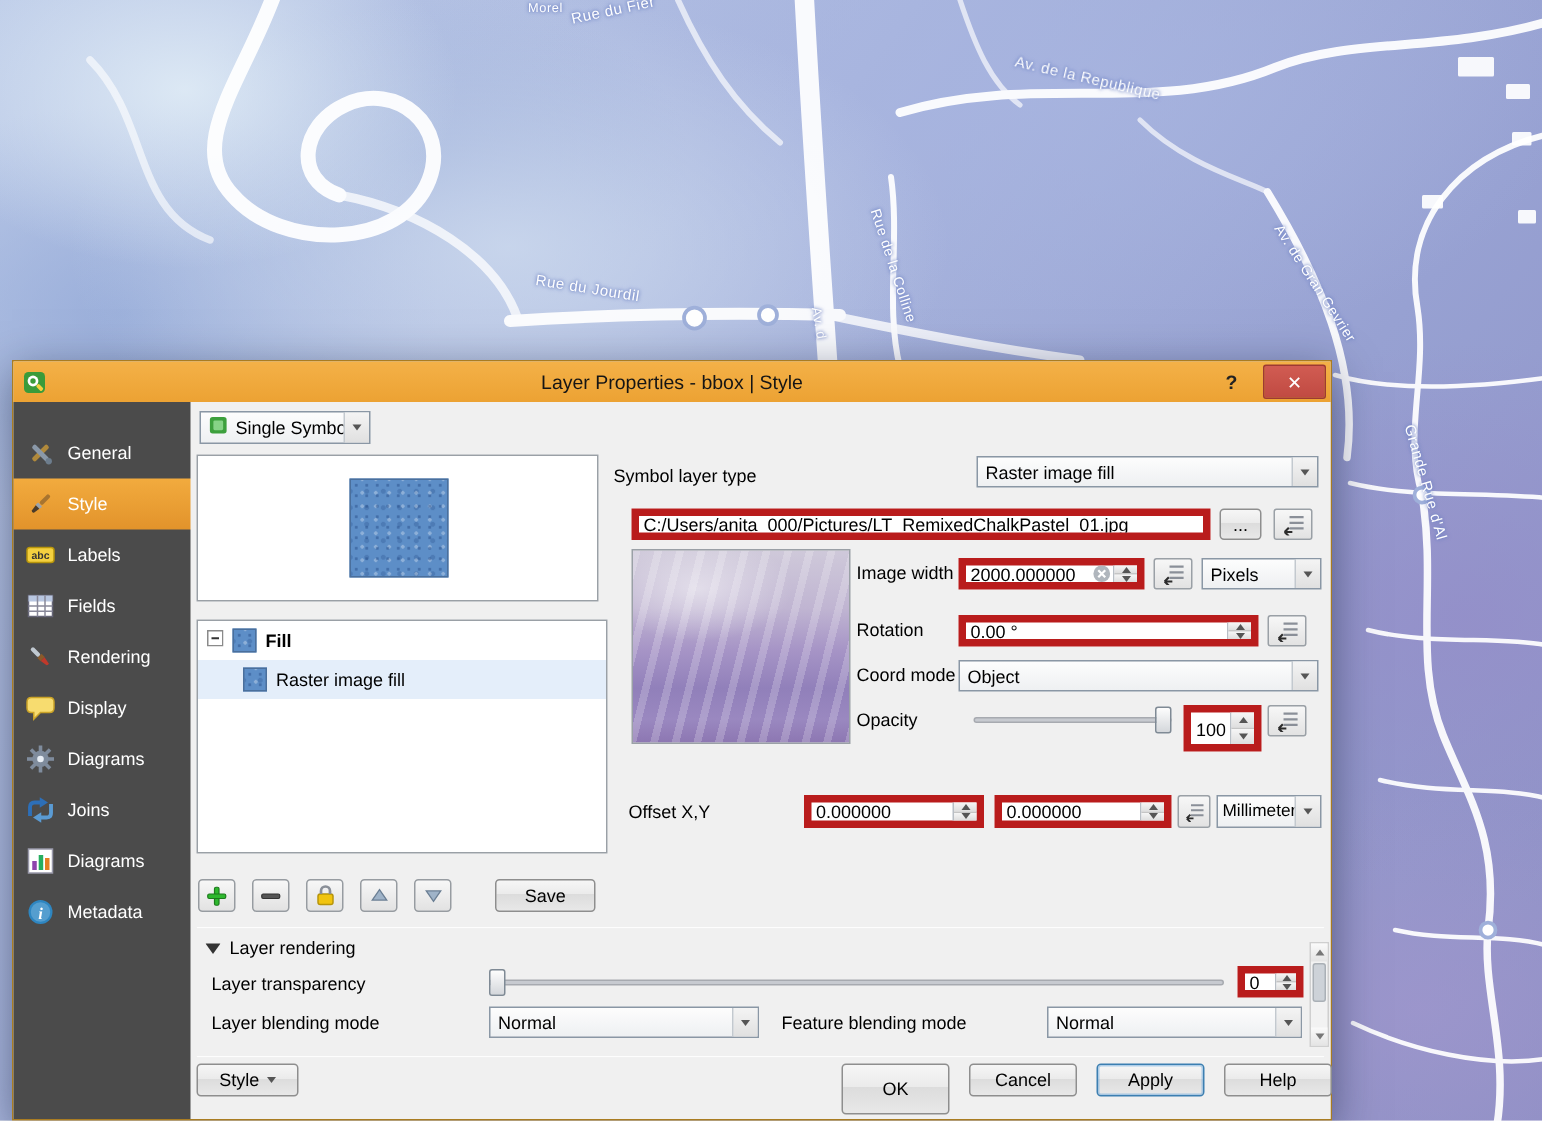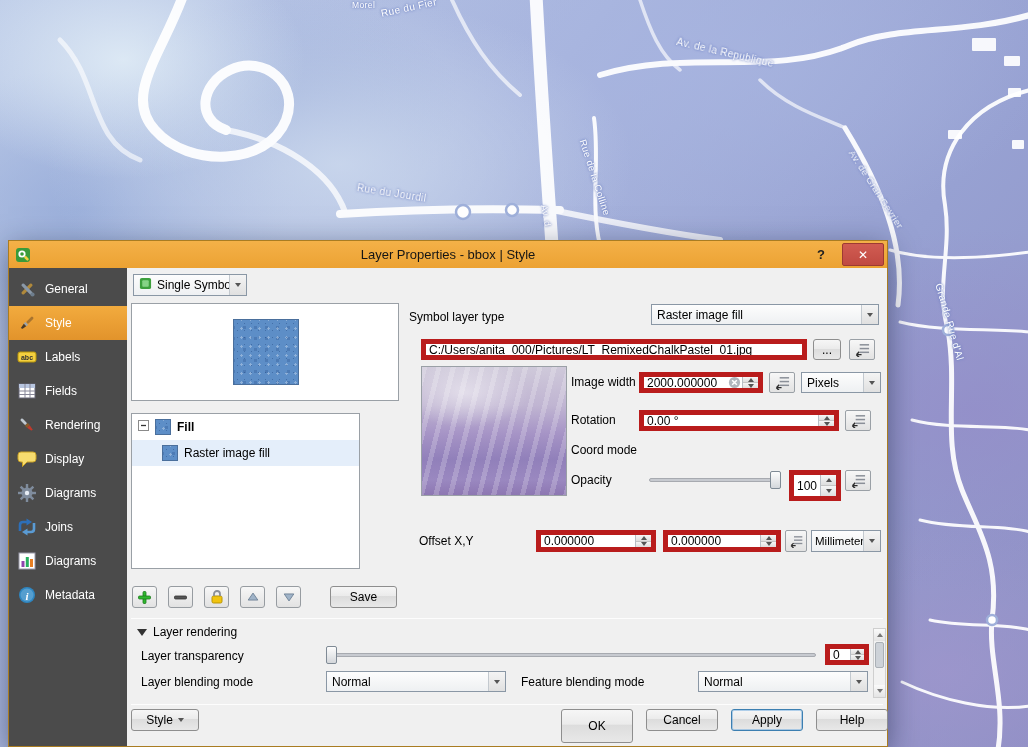--- a/index.html
+++ b/index.html
@@ -37,21 +37,21 @@
     display:flex; align-items:center;
   }
   .titlebar .title{ position:absolute; left:0; right:0; text-align:center; font-size:13px; color:#151515; }
   .qgis-logo{ margin-left:6px; z-index:2; display:flex; }
   .help-btn{ position:absolute; right:54px; top:0; width:24px; height:27px; display:flex; align-items:center; justify-content:center; font-size:13px; font-weight:bold; color:#222; cursor:default; }
   .close-btn{ position:absolute; right:3px; top:2px; width:42px; height:23px; background:linear-gradient(#d15c52,#c04a42); border:1px solid #9d3a33; border-radius:2px; display:flex; align-items:center; justify-content:center; color:#fff; font-size:12px; }
 
   .dialog-body{ position:absolute; top:27px; left:0; right:0; bottom:0; }
 
   
-  .sidebar{ position:absolute; left:0; top:0; bottom:0; width:132px; background:#4b4b4b; padding-top:4px; }
+  .sidebar{ position:absolute; left:0; top:0; bottom:0; width:132px; background:#4b4b4b; padding-top:17px; }
   .side-item{ height:34px; display:flex; align-items:center; gap:8px; padding-left:8px; color:#fff; font-size:12px; cursor:default; }
   .side-item.selected{ background:linear-gradient(#f2ab3e,#e2932b); }
   .side-item .sicon{ width:20px; height:20px; display:flex; flex-shrink:0; }
 
   
   .content{ position:absolute; left:118px; top:0; right:0; bottom:0; background:#f0f0f0; }
   .lbl{ position:absolute; font-size:12px; color:#000; white-space:nowrap; }
 
   .box{ position:absolute; background:#fff; border:1px solid #9aa0a6; }
 
@@ -323,21 +323,21 @@
         </span>
         <span class="ca">
             <i class="tri-dn"></i>
           </span>
       </div>
 
       <div class="box" style="left:4px;top:35px;width:268px;height:98px">
         <span class="raster-swatch sw66" style="left:101px;top:15px"></span>
       </div>
 
-      <div class="box" style="left:4px;top:145px;width:229px;height:156px">
+      <div class="box" style="left:4px;top:145px;width:274px;height:156px">
         <div class="tree-row">
           <span><svg width="11" height="11" viewBox="0 0 11 11">
                 <rect x="0.5" y="0.5" width="10" height="10" fill="#fff" stroke="#8a8a8a"></rect>
                 <line x1="3" y1="5.5" x2="8" y2="5.5" stroke="#333" stroke-width="1.3"></line>
               </svg></span>
           <span class="raster-swatch sw16"></span>
           <span class="bold">Fill</span>
         </div>
         <div class="tree-row child selected">
           <span class="raster-swatch sw16"></span>
@@ -451,20 +451,26 @@
             <g stroke="#8a8f98" stroke-width="1.6">
               <line x1="6" y1="3" x2="16" y2="3"></line>
               <line x1="6" y1="7" x2="16" y2="7"></line>
               <line x1="6" y1="11" x2="16" y2="11"></line>
             </g>
             <path d="M8 13.5 H2.5 M2.5 13.5 l3 -3 M2.5 13.5 l3 3" stroke="#2c2c2c" stroke-width="1.5" fill="none"></path>
           </svg>
       </div>
 
       <span class="lbl" style="left:444px;top:175px">Coord mode</span>
+      <div class="combo" style="left:512px;top:172px;width:240px;height:21px">
+        <span class="ct">Object</span>
+        <span class="ca">
+            <i class="tri-dn"></i>
+          </span>
+      </div>
 
       <span class="lbl" style="left:444px;top:205px">Opacity</span>
       <div class="slider" style="left:522px;top:202px;width:132px">
         <div class="groove"></div>
         <div class="handle" style="left:calc(100% - 11px)"></div>
       </div>
       <div class="spinbox" style="left:662px;top:202px;width:52px;height:31px">
         <input readonly="" value="100%" style="">
         <span class="spin-col">
             <div>

